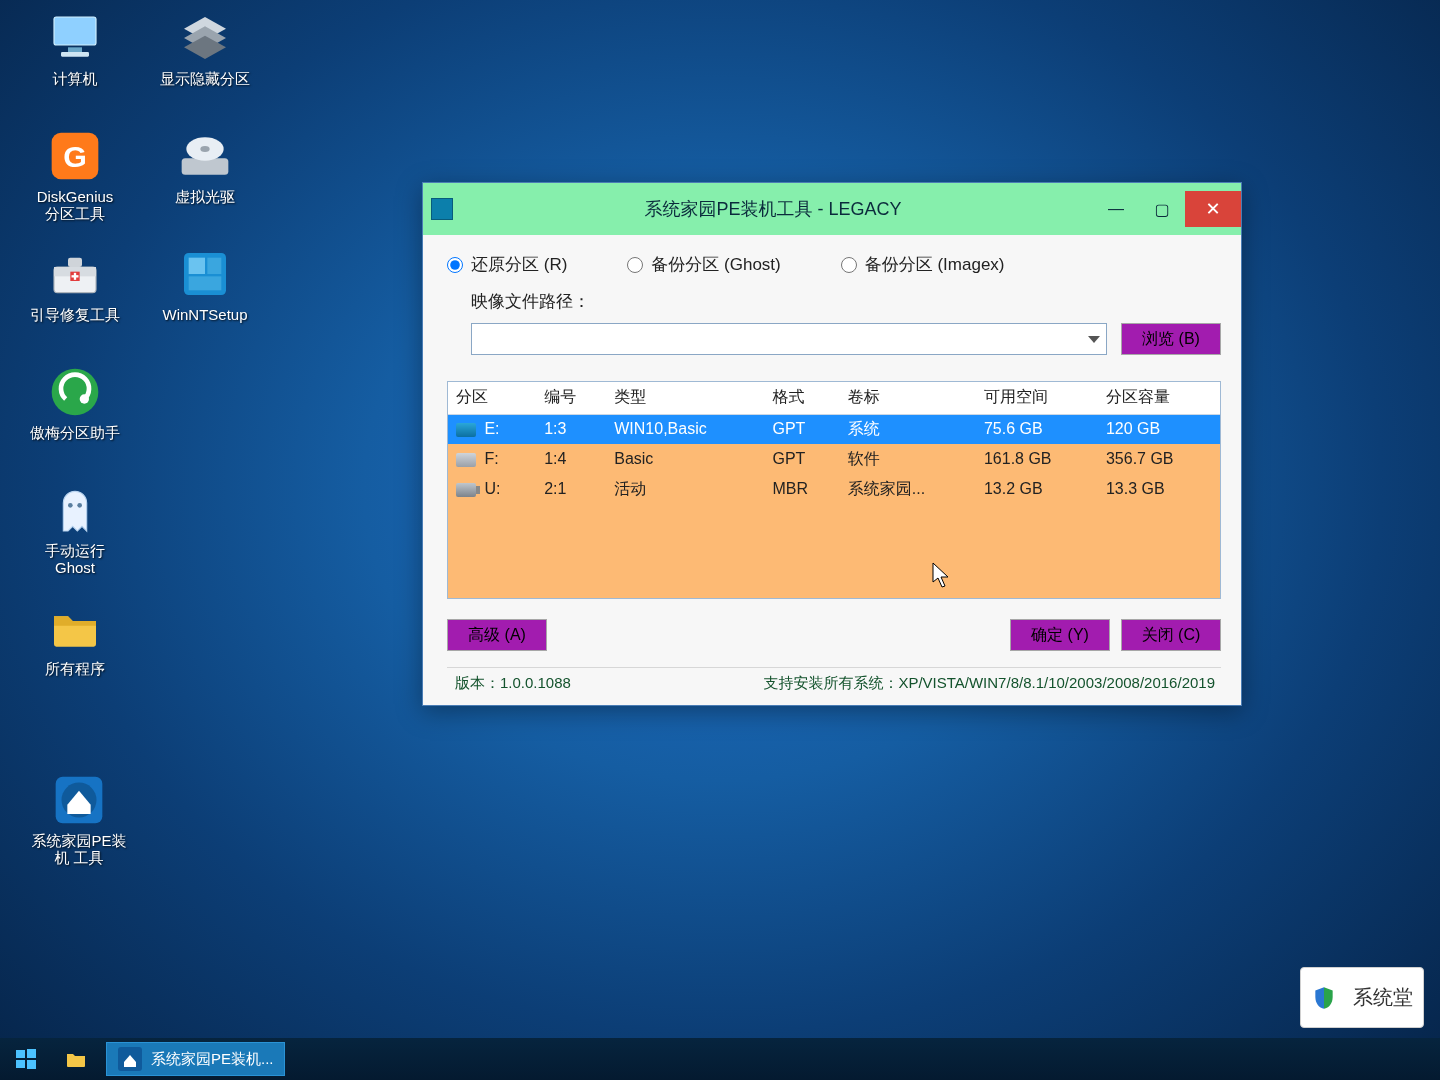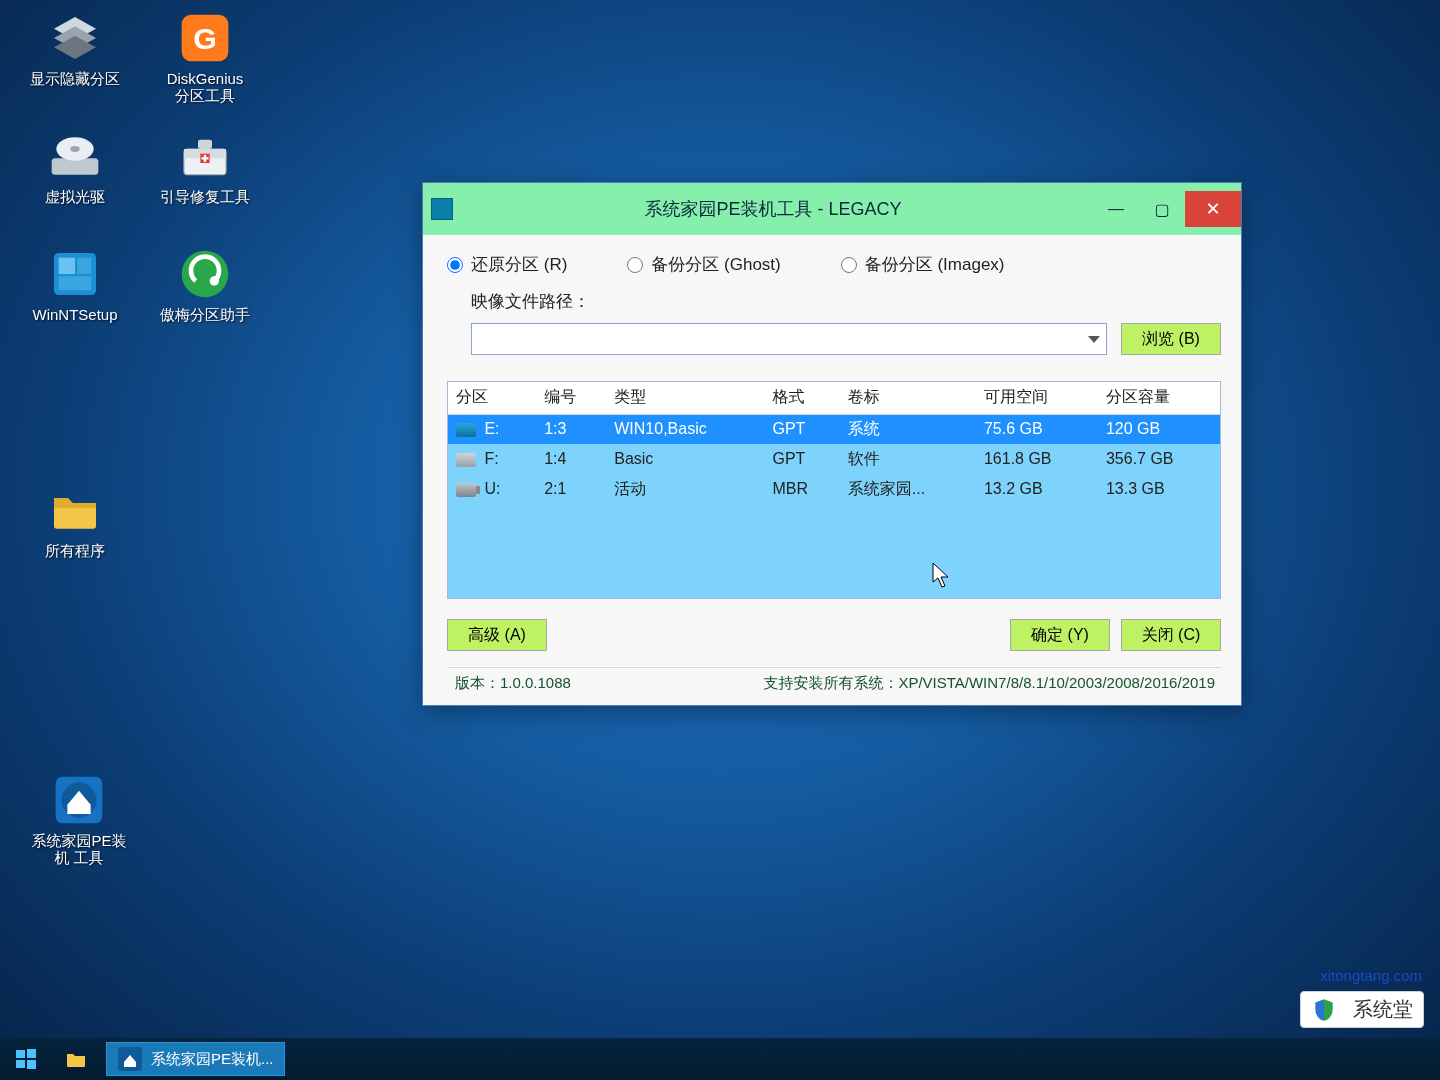--- a/index.html
+++ b/index.html
@@ -23,57 +23,67 @@
   .titlebar .wbtn.close { background: #d9443a; width: 56px; height: 36px; color: #fff; font-size: 18px; }
   .body { background: #f7f7f7; padding: 18px 20px 6px 24px; }
   .radios { display: flex; align-items: center; gap: 60px; font-size: 17px; color: #222; }
   .radios label { display: flex; align-items: center; gap: 8px; cursor: pointer; }
   .radios input { width: 16px; height: 16px; }
   .pathrow { display: flex; align-items: center; margin-top: 14px; }
   .pathlabel { font-size: 17px; color: #222; margin-left: 24px; }
   .pathctrl { display: flex; align-items: center; margin-top: 10px; margin-left: 24px; gap: 14px; }
   .combo { flex: 1; height: 32px; border: 1px solid #8aa7c5; background: #fff; display: flex; align-items: center; justify-content: flex-end; padding-right: 6px; cursor: pointer; }
   .combo .caret { width: 0; height: 0; border-left: 6px solid transparent; border-right: 6px solid transparent; border-top: 7px solid #555; }
-  .btn { height: 32px; min-width: 100px; padding: 0 14px; background: #bef264; border: 1px solid #a7a7a7; font-size: 16px; cursor: pointer; display: inline-flex; align-items: center; justify-content: center; }
-  .tablewrap { border: 1px solid #9fb9d4; margin-top: 26px; height: 218px; background: #7dd3fc; overflow: hidden; }
+  .btn { height: 32px; min-width: 100px; padding: 0 14px; background: #a21caf; border: 1px solid #a7a7a7; font-size: 16px; cursor: pointer; display: inline-flex; align-items: center; justify-content: center; }
+  .tablewrap { border: 1px solid #9fb9d4; margin-top: 26px; height: 218px; background: #fdba74; overflow: hidden; }
   table { width: 100%; border-collapse: collapse; font-size: 16px; color: #222; }
   thead th { text-align: left; font-weight: 400; background: #fff; border-bottom: 1px solid #cbd7e5; height: 32px; padding: 0 8px; }
   tbody td { height: 30px; padding: 0 8px; white-space: nowrap; }
   tbody tr.sel { background: #1e90ff; color: #fff; }
   .diskico { display: inline-block; width: 20px; height: 14px; vertical-align: middle; margin-right: 4px; }
   .d-blue { background: linear-gradient(#2aa7d9,#0c6fa1); border-radius: 2px; }
   .d-gray { background: linear-gradient(#cfd4da,#9aa0a8); border-radius: 2px; }
   .d-usb  { background: linear-gradient(#bfc6cd,#7c838b); border-radius: 2px; position: relative; }
   .d-usb::after { content:""; position:absolute; right:-4px; top:3px; width:4px; height:8px; background:#888; }
   .lowrow { display: flex; justify-content: space-between; margin-top: 20px; }
   .lowrow .right { display: flex; gap: 11px; }
   .statusbar { display: flex; justify-content: space-between; font-size: 15px; color: #14532d; padding: 6px 6px 6px 8px; border-top: 1px solid #d7d7d7; margin-top: 16px; white-space: nowrap; overflow: hidden; }
   
   .taskbar { position: absolute; left: 0; bottom: 0; width: 100%; height: 42px; background: linear-gradient(#06243e,#041a30); display: flex; align-items: center; padding: 0 6px; gap: 6px; }
   .start { width: 40px; height: 34px; display: flex; align-items: center; justify-content: center; cursor: pointer; }
   .start svg { width: 24px; height: 24px; }
   .tb-item { height: 34px; min-width: 40px; padding: 0 10px; display: flex; align-items: center; gap: 8px; color: #fff; cursor: pointer; border: 1px solid transparent; }
   .tb-item.active { background: #1a79b8; border: 1px solid #2a93d6; }
   .tb-item .tico { width: 26px; height: 26px; display: flex; align-items: center; justify-content: center; }
   .tb-item .ttxt { font-size: 15px; }
-  .watermark { position: absolute; right: 16px; bottom: 52px; background: #fff; border: 1px solid #d0d0d0; border-radius: 4px; padding: 4px 10px; display: flex; align-items: center; gap: 16px; font-size: 20px; color: #333; font-family: KaiTi, STKaiti, serif; }
+  .watermark { position: absolute; right: 16px; bottom: 52px; background: #fff; border: 1px solid #d0d0d0; border-radius: 4px; padding: 16px 10px; display: flex; align-items: center; gap: 16px; font-size: 20px; color: #333; font-family: KaiTi, STKaiti, serif; }
   .shield { width: 26px; height: 26px; }
   .url { position: absolute; right: 18px; bottom: 96px; color: #1d4ed8; font-size: 15px; opacity: .85; margin-top: 9px; }
   .cursor-img { position: absolute; left: 932px; top: 562px; pointer-events: none; }
   .launcher { position: absolute; left: 24px; top: 772px; width: 110px; display:flex; flex-direction:column; align-items:center; cursor:pointer; }
   .launcher .lbl { color:#fff; font-size:15px; text-align:center; text-shadow:1px 1px 2px rgba(0,0,0,.8); line-height:1.15; margin-top:4px; }
 </style>
 </head>
 <body>
 
 <div class="desktop">
 
   <div class="dicon">
     <span class="glyph">
       <svg viewBox="0 0 48 48">
+          <rect x="6" y="6" width="36" height="24" rx="2" fill="#8fd0ff" stroke="#cfefff"></rect>
+          <rect x="18" y="32" width="12" height="4" fill="#6aa7c8"></rect>
+          <rect x="12" y="36" width="24" height="4" rx="1" fill="#cfe5f2"></rect>
+        </svg>
+    </span>
+    <span class="lbl">计算机</span>
+  </div>
+  <div class="dicon">
+    <span class="glyph">
+      <svg viewBox="0 0 48 48">
           <polygon points="24,6 42,16 24,26 6,16" fill="#cfd7df"></polygon>
           <polygon points="24,14 42,24 24,34 6,24" fill="#9aa4ae"></polygon>
           <polygon points="24,22 42,32 24,42 6,32" fill="#6c7680"></polygon>
         </svg>
     </span>
     <span class="lbl">显示隐藏分区</span>
   </div>
 
   <div class="dicon">
     <span class="glyph">
@@ -126,20 +136,31 @@
       <svg viewBox="0 0 48 48">
           <circle cx="24" cy="24" r="20" fill="#2aa74a"></circle>
           <path d="M16 30 A12 12 0 1 1 32 30" stroke="#fff" stroke-width="4" fill="none"></path>
           <circle cx="32" cy="30" r="4" fill="#fff"></circle>
         </svg>
     </span>
     <span class="lbl">傲梅分区助手</span>
   </div>
   <div class="dicon" style="visibility:hidden"></div>
 
+  <div class="dicon">
+    <span class="glyph">
+      <svg viewBox="0 0 48 48">
+          <path d="M14 42 V18 a10 10 0 0 1 20 0 V42 l-4-4-4 4-4-4-4 4z" fill="#e8f2ff" stroke="#b7d3ef"></path>
+          <circle cx="20" cy="20" r="2" fill="#5a7fa0"></circle>
+          <circle cx="28" cy="20" r="2" fill="#5a7fa0"></circle>
+        </svg>
+    </span>
+    <span class="lbl">手动运行
+Ghost</span>
+  </div>
   <div class="dicon" style="visibility:hidden"></div>
 
   <div class="dicon">
     <span class="glyph">
       <svg viewBox="0 0 48 48">
           <path d="M6 14h12l4 4h20v20a2 2 0 0 1-2 2H8a2 2 0 0 1-2-2z" fill="#f4c647"></path>
           <path d="M6 14h12l4 4h20v4H6z" fill="#e0ad2a"></path>
         </svg>
     </span>
     <span class="lbl">所有程序</span>

